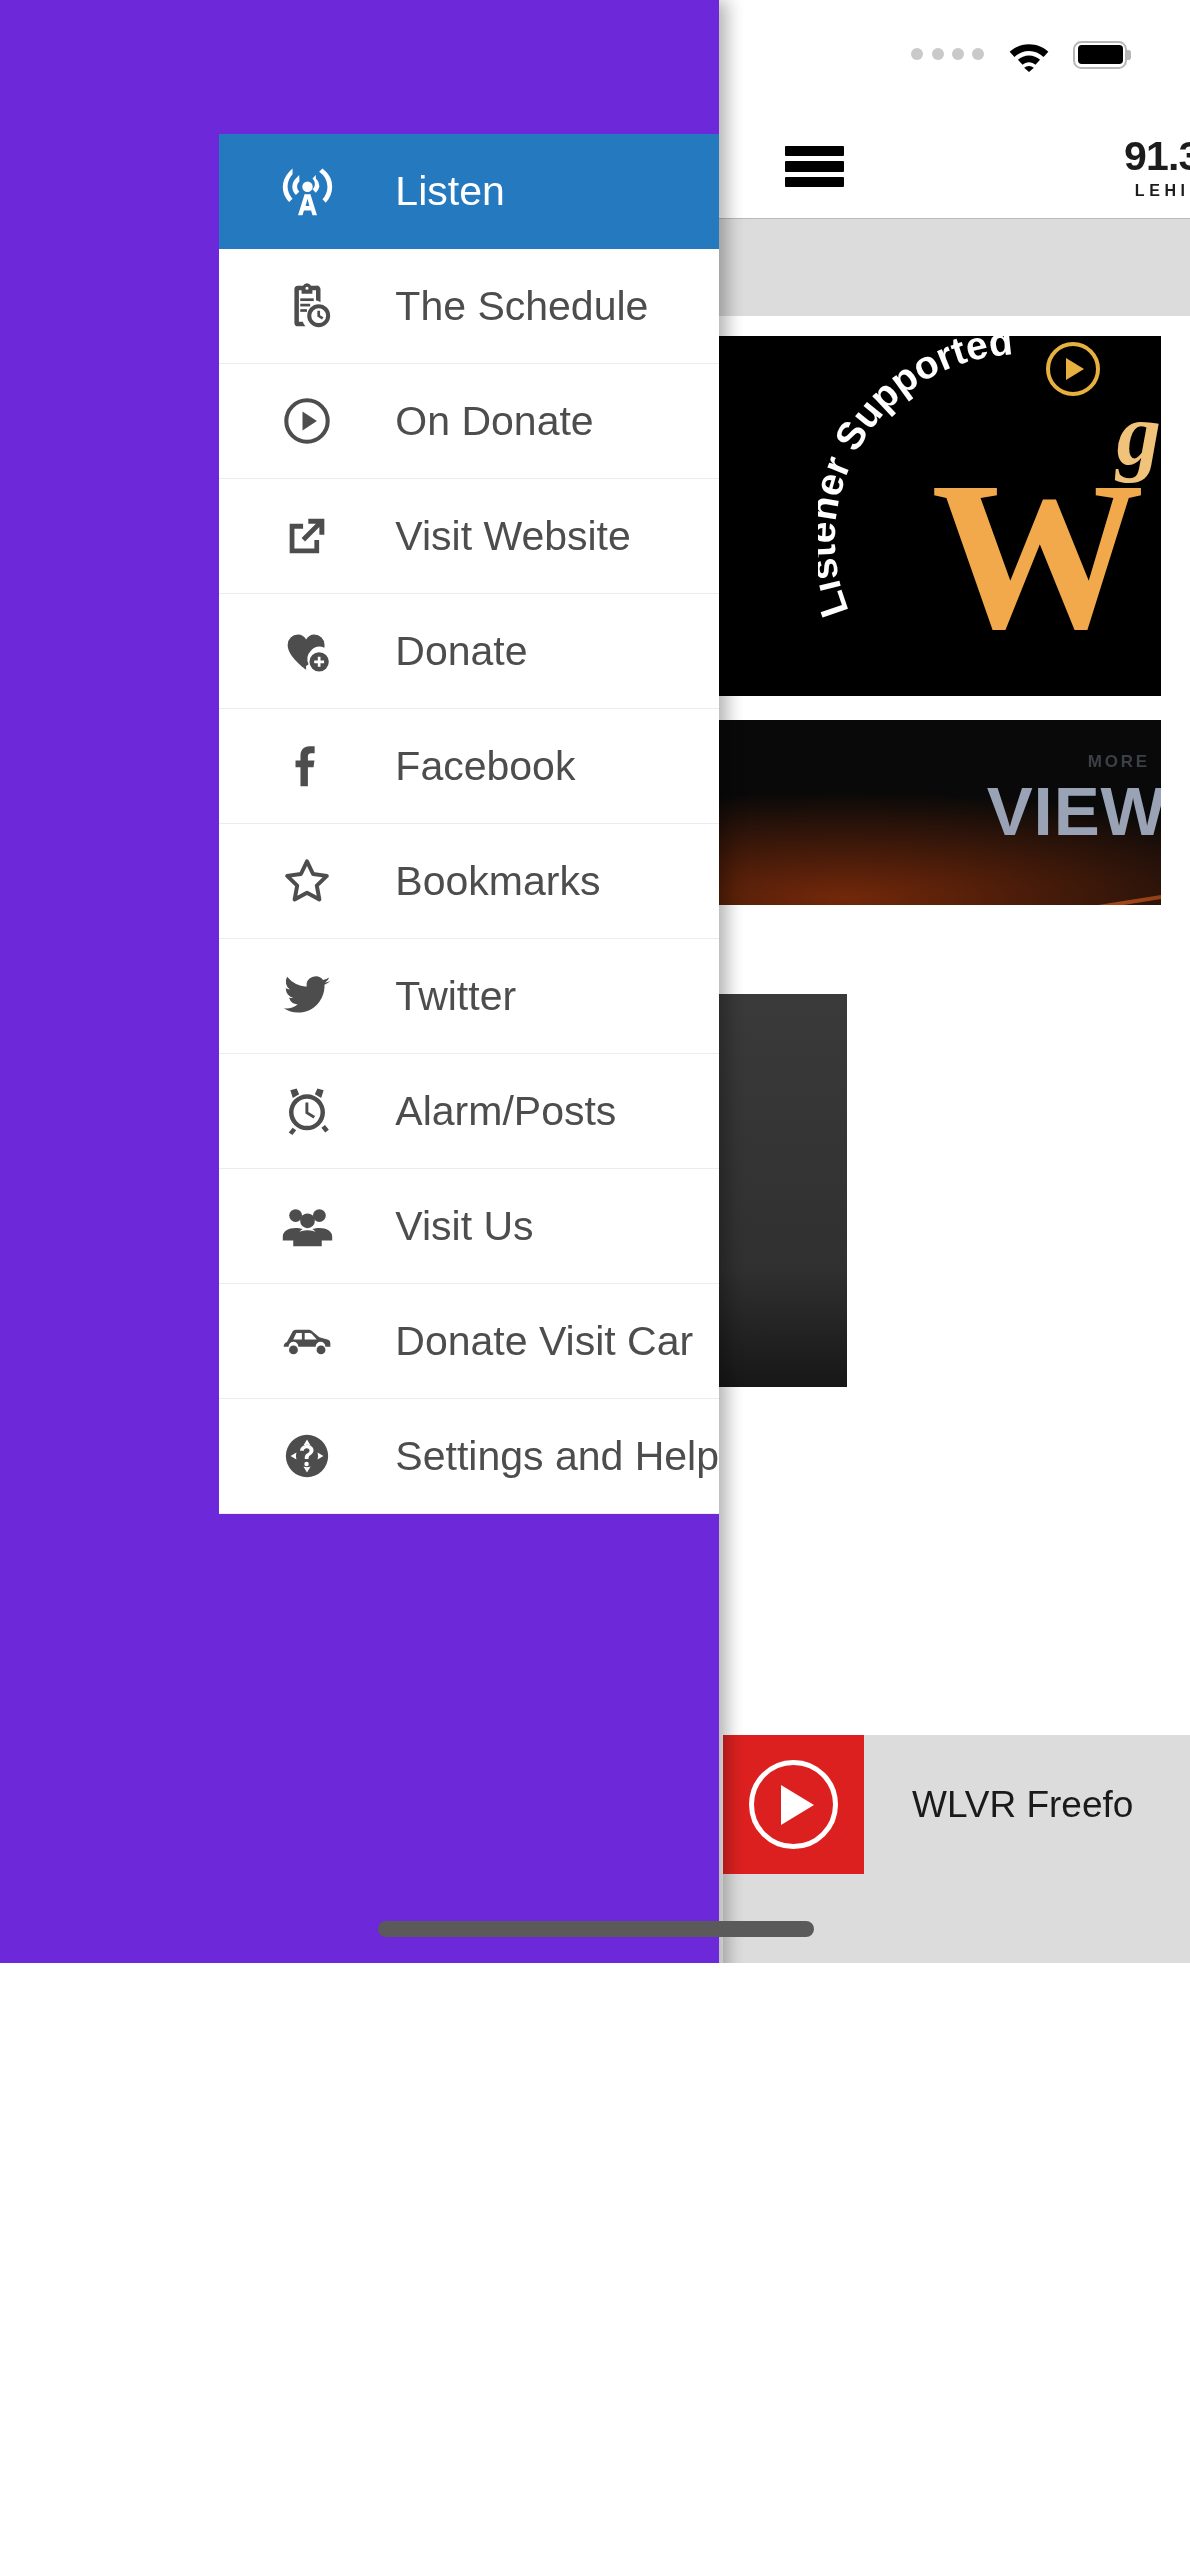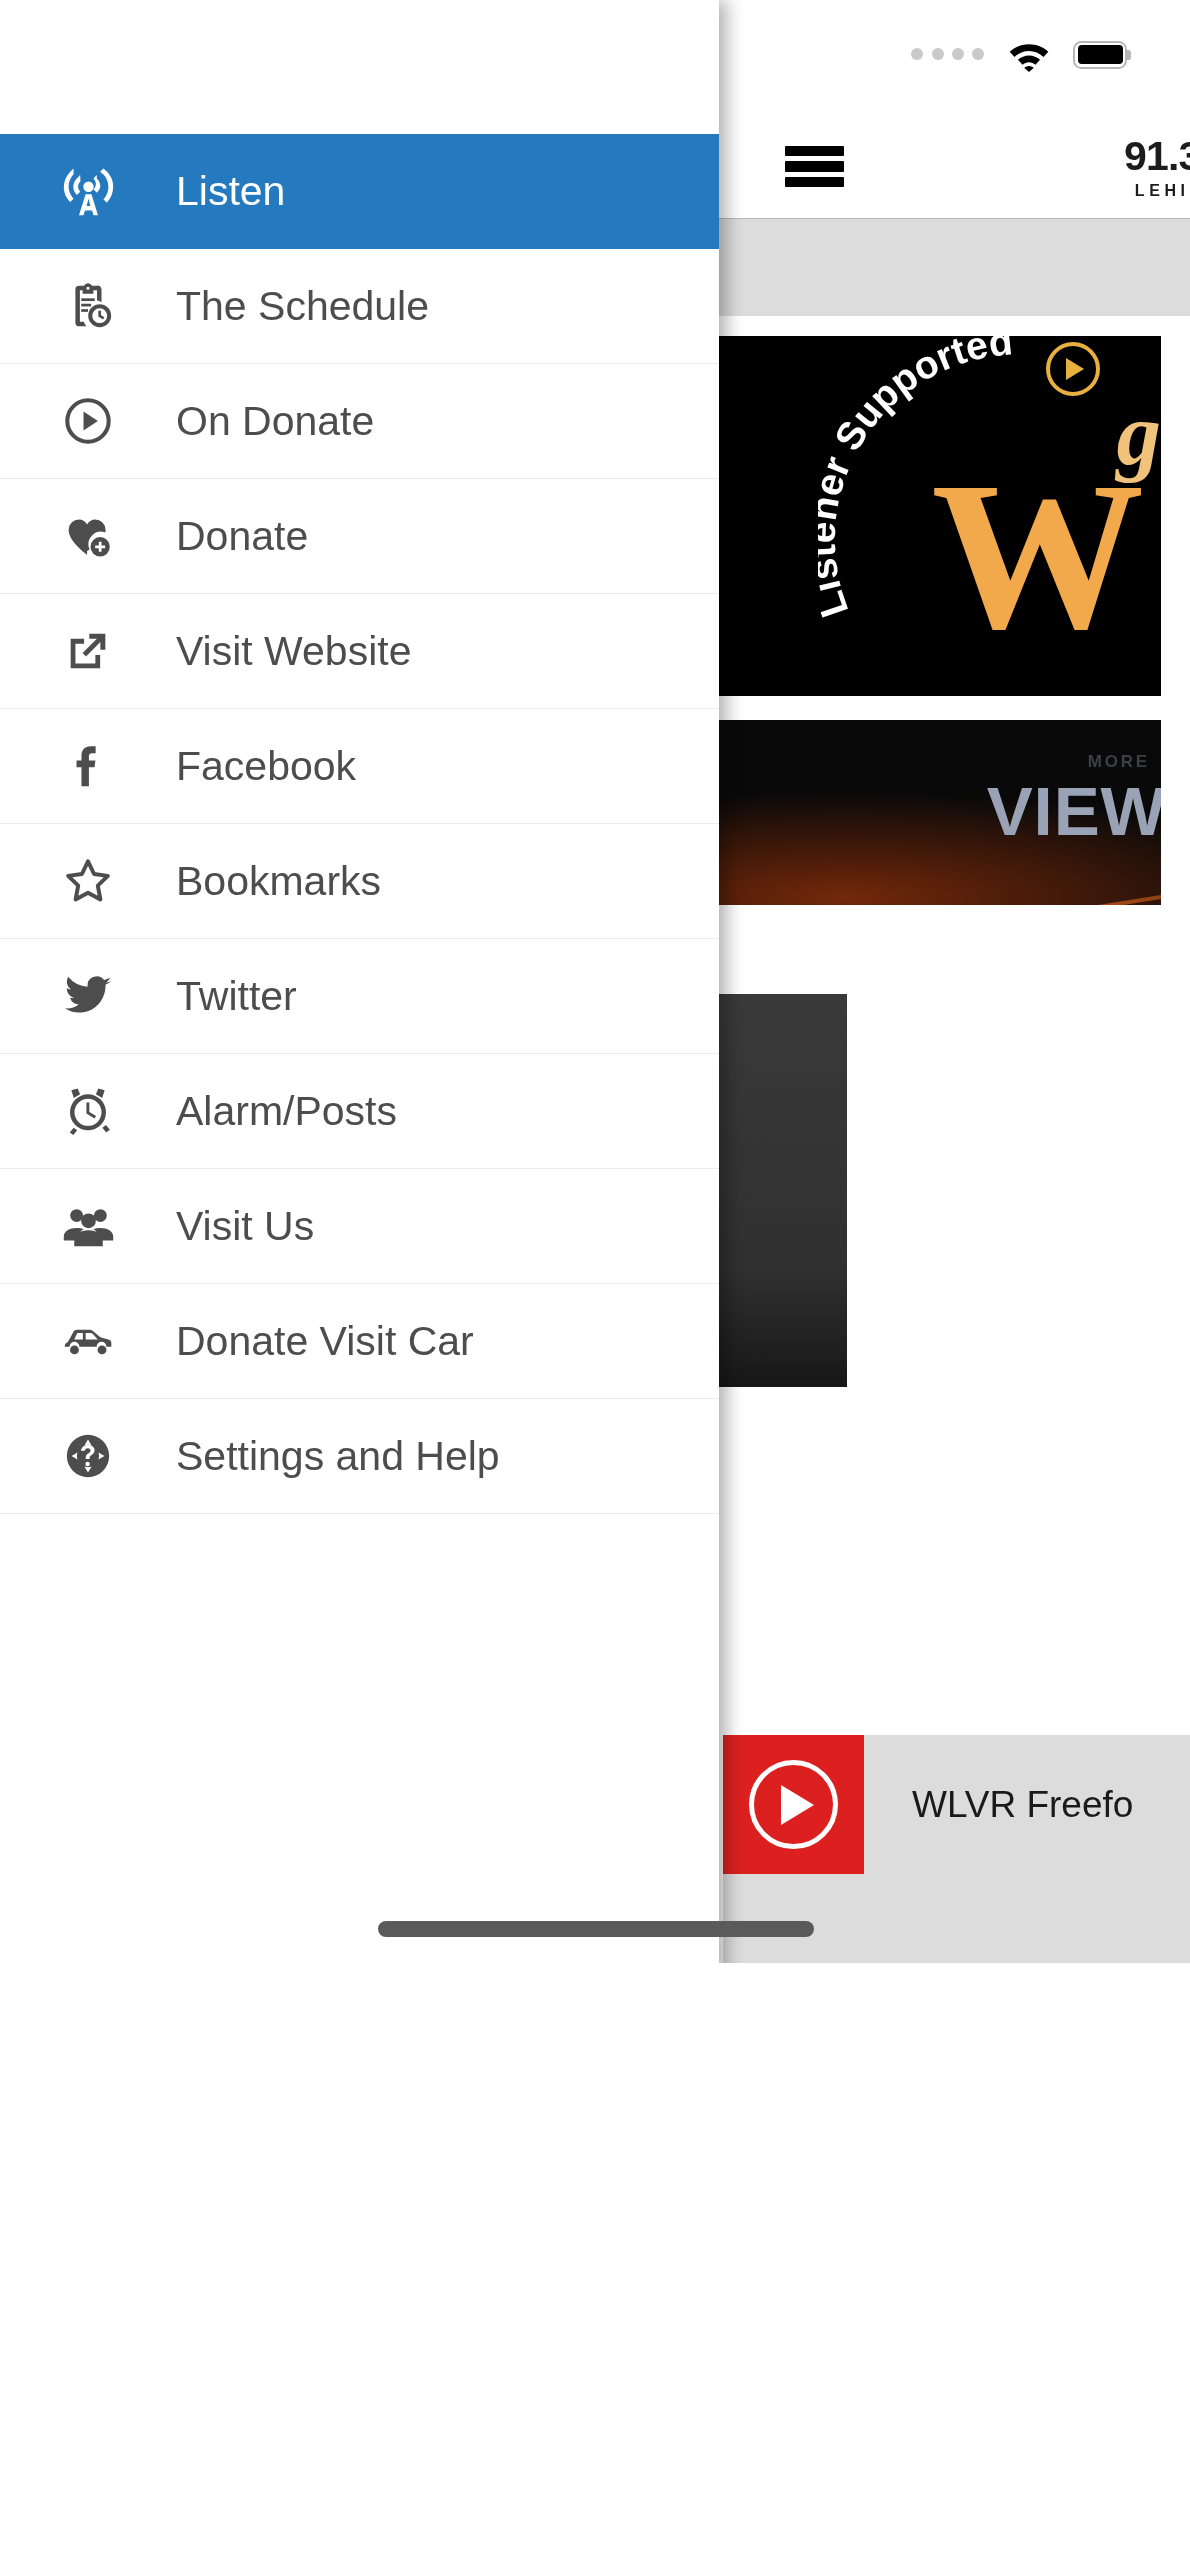--- a/index.html
+++ b/index.html
@@ -182,24 +182,24 @@
     margin-left:8.3px;
   }
   .nowplaying {
     flex:1; display:flex; align-items:center; padding-left:48px;
     font-size:37px; color:#1a1a1a; white-space:nowrap; overflow:hidden;
   }
 
   
   #drawer {
     position:absolute; left:0; top:0; width:719px; height:2576px;
-    background:#7dd3fc;
+    background:#6d28d9;
     box-shadow:9.3px 0 16.7px rgba(0,0,0,.30);
     z-index:20;
-    display:flex; flex-direction:column;
+    display:flex; flex-direction:column;align-items:flex-end;
   }
   .drawer-top { height:134px; flex:none; background:#fff; }
   .menu-list { flex:none; }
   .menu-item {
     height:115px; display:flex; align-items:center;
     border-bottom:1.9px solid #ececec; background:#fff;
   }
   .menu-item.active { background:#2579bf; border-bottom-color:#2579bf; }
   .mi-icon {
     width:176px; flex:none; display:flex; align-items:center; justify-content:center;
@@ -354,37 +354,37 @@
           <svg width="54" height="54" viewBox="0 0 24 24" fill="none" stroke="currentColor" stroke-width="1.8">
             <circle cx="12" cy="12" r="9.2"></circle>
             <path d="M10 7.8 16.4 12 10 16.2z" fill="currentColor" stroke="none"></path>
           </svg>
         </span>
         <span class="mi-label">On Donate</span>
       </div>
 
       <div class="menu-item">
         <span class="mi-icon">
+          <svg width="52" height="52" viewBox="0 0 24 24" fill="currentColor">
+            <path d="M4 6.4h6.2v2.2H6.2v9.2h9.2v-4h2.2V20H4z"></path>
+            <path d="M12.6 4H20v7.4h-2.3V7.9l-6.6 6.6-1.6-1.6 6.6-6.6h-3.5z"></path>
+          </svg>
+        </span>
+        <span class="mi-label">Visit Website</span>
+      </div>
+
+      <div class="menu-item">
+        <span class="mi-icon">
           <svg width="54" height="54" viewBox="0 0 24 24" fill="currentColor">
             <path d="M11.6 20.3S3.4 14.6 3.4 9.3A4.6 4.6 0 0 1 8 4.7c1.6 0 3 .9 3.6 2.2.7-1.3 2-2.2 3.6-2.2a4.6 4.6 0 0 1 4.6 4.6c0 .4 0 .8-.1 1.2a5.5 5.5 0 0 0-7 7.4c-.4.3-.7.6-1.1.8z"></path>
             <circle cx="17.4" cy="16.8" r="4.3"></circle>
             <path d="M16.8 14.6h1.2v1.6h1.6v1.2H18v1.6h-1.2v-1.6h-1.6v-1.2h1.6z" fill="#fff"></path>
           </svg>
         </span>
         <span class="mi-label">Donate</span>
-      </div>
-
-      <div class="menu-item">
-        <span class="mi-icon">
-          <svg width="52" height="52" viewBox="0 0 24 24" fill="currentColor">
-            <path d="M4 6.4h6.2v2.2H6.2v9.2h9.2v-4h2.2V20H4z"></path>
-            <path d="M12.6 4H20v7.4h-2.3V7.9l-6.6 6.6-1.6-1.6 6.6-6.6h-3.5z"></path>
-          </svg>
-        </span>
-        <span class="mi-label">Visit Website</span>
       </div>
 
       <div class="menu-item">
         <span class="mi-icon">
           <svg width="54" height="54" viewBox="0 0 24 24" fill="currentColor">
             <path d="M15.4 3.2h-2.3c-2.5 0-4 1.6-4 4.2v2.1H6.9v3.1h2.2V21h3.3v-8.4h2.5l.4-3.1h-2.9V7.9c0-1 .3-1.6 1.5-1.6h1.5z"></path>
           </svg>
         </span>
         <span class="mi-label">Facebook</span>
       </div>

